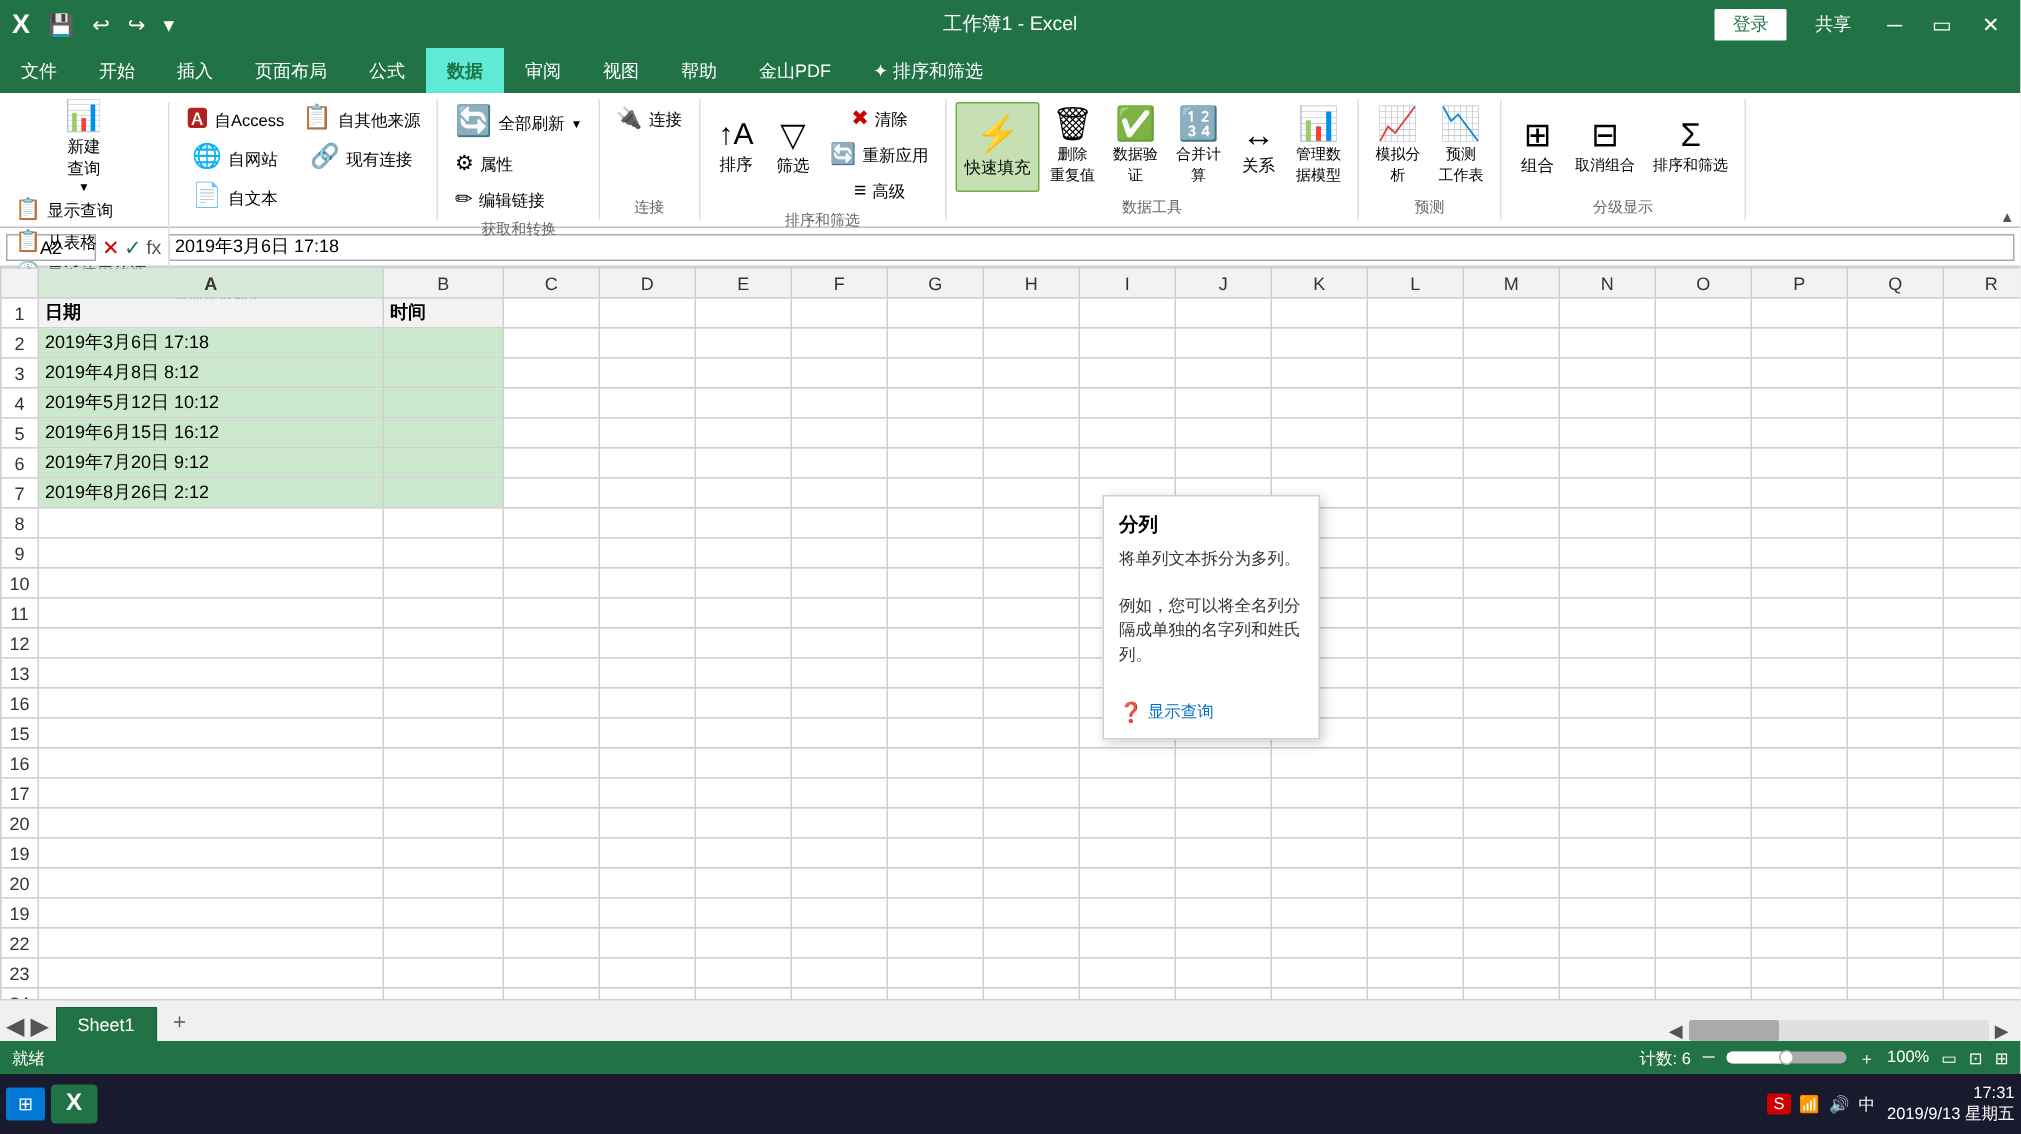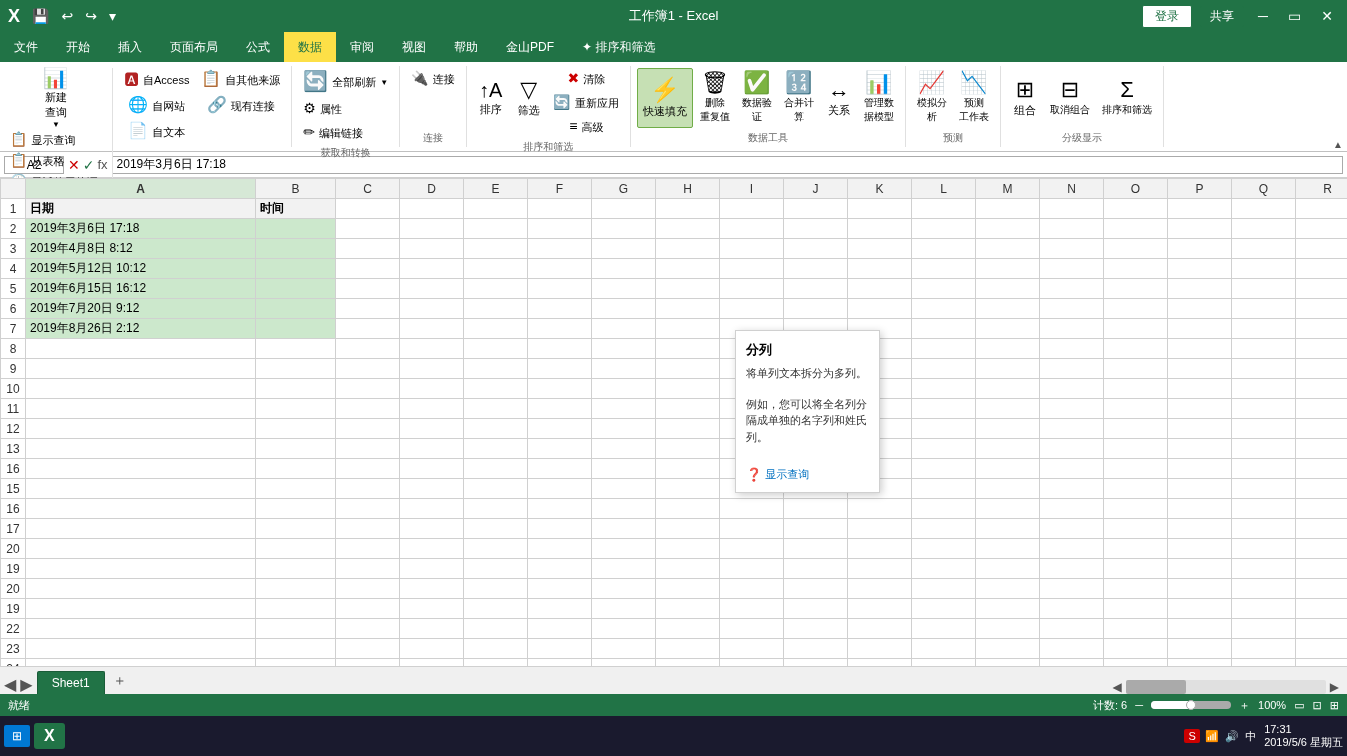--- a/index.html
+++ b/index.html
@@ -28,21 +28,21 @@
     }
     .ribbon-tab {
       padding: 0 14px;
       color: white;
       font-size: 12px;
       display: flex;
       align-items: center;
       cursor: pointer;
       height: 30px;
     }
-    .ribbon-tab.active { background: #fde047; color: #217346; font-weight: normal; }
+    .ribbon-tab.active { background: #5eead4; color: #217346; font-weight: bold; }
 
     #ribbon-content {
       background: #fff;
       display: flex;
       align-items: stretch;
       padding: 4px 0;
       height: 90px;
       border-bottom: 1px solid #c0c0c0;
       position: relative;
     }
@@ -233,21 +233,21 @@
       padding: 0 4px;
       gap: 4px;
       position: fixed;
       bottom: 0;
       width: 1347px;
     }
     .taskbar-btn { padding: 4px 8px; color: white; cursor: pointer; font-size: 12px; border-radius: 3px; }
     .taskbar-excel { background: #217346; padding: 4px 10px; border-radius: 3px; color: white; font-size: 13px; font-weight: bold; }
     #taskbar-right { margin-left: auto; display: flex; align-items: center; gap: 8px; color: white; font-size: 11px; }
     .sys-tray { display: flex; align-items: center; gap: 6px; }
-    .clock-area { font-size: 11px; color: white; }
+    .clock-area { text-align: right; font-size: 11px; color: white; }
     .login-btn {
       background: white;
       border: 1px solid #217346;
       color: #217346;
       padding: 2px 12px;
       font-size: 12px;
       cursor: pointer;
       border-radius: 2px;
     }
     .share-btn {
@@ -1076,16 +1076,16 @@
   </div>
   <div id="taskbar-right">
     <div class="sys-tray">
       <span style="background:#c00;color:white;padding:1px 4px;border-radius:2px;font-size:11px;">S</span>
       <span>📶</span>
       <span>🔊</span>
       <span style="font-size:11px;">中</span>
     </div>
     <div class="clock-area">
       <div>17:31</div>
-      <div>2019/5/6 星期五</div>
+      <div>2019/9/13 星期五</div>
     </div>
   </div>
 </div>
 
 </body></html>

